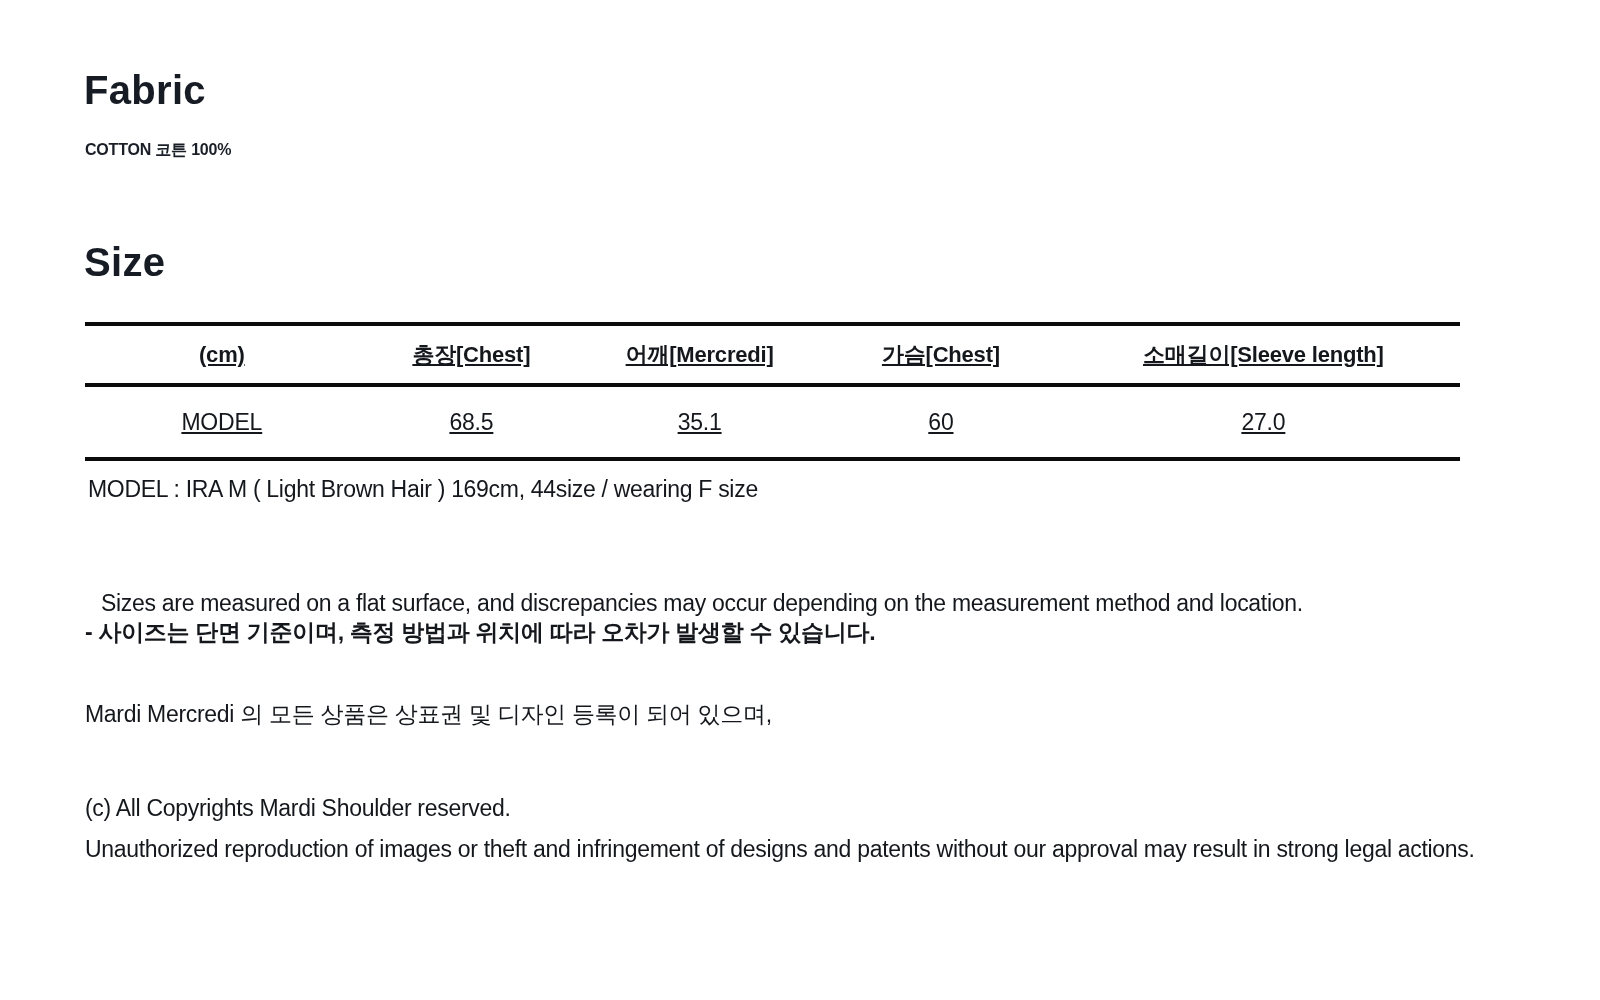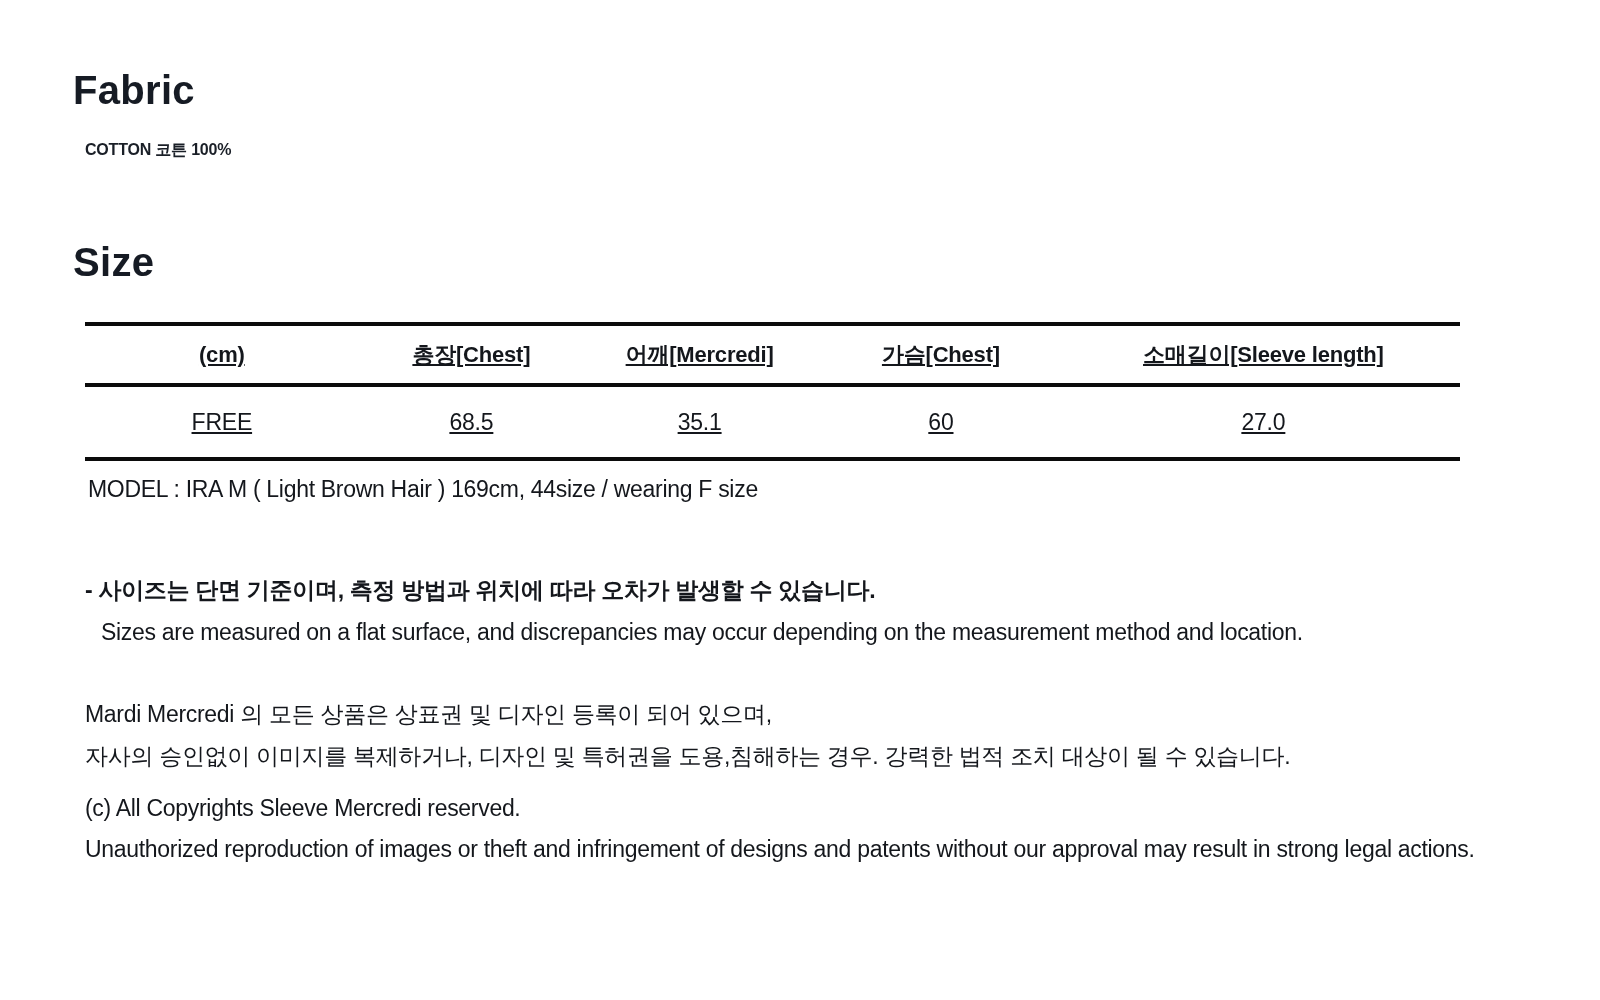--- a/index.html
+++ b/index.html
@@ -16,21 +16,21 @@
     overflow: hidden;
   }
   .page {
     position: relative;
     width: 1600px;
     height: 1000px;
     background: var(--bg);
   }
   .section-heading {
     position: absolute;
-    left: 73px;
+    left: 84px;
     font-size: 40px;
     font-weight: 700;
     letter-spacing: 0.3px;
     color: #161b24;
   }
   .fabric-heading { top: 68px; }
   .fabric-content {
     position: absolute;
     left: 85px;
     top: 140px;
@@ -117,39 +117,38 @@
       <tr>
         <th>(cm)</th>
         <th>총장[Chest]</th>
         <th>어깨[Mercredi]</th>
         <th>가슴[Chest]</th>
         <th>소매길이[Sleeve length]</th>
       </tr>
     </thead>
     <tbody>
       <tr>
-        <td>FREE</td>
+        <td>MODEL</td>
         <td>68.5</td>
         <td>35.1</td>
         <td>60</td>
         <td>27.0</td>
       </tr>
     </tbody>
   </table>
 
   <p class="model-info">MODEL : IRA M ( Light Brown Hair ) 169cm, 44size / wearing F size</p>
 
   <div class="size-note">
+    <p class="note-line en">Sizes are measured on a flat surface, and discrepancies may occur depending on the measurement method and location.</p>
     <p class="note-line ko">- 사이즈는 단면 기준이며, 측정 방법과 위치에 따라 오차가 발생할 수 있습니다.</p>
-    <p class="note-line en">Sizes are measured on a flat surface, and discrepancies may occur depending on the measurement method and location.</p>
   </div>
 
   <div class="trademark-note">
     <p class="note-line line1">Mardi Mercredi 의 모든 상품은 상표권 및 디자인 등록이 되어 있으며,</p>
-    <p class="note-line line2">자사의 승인없이 이미지를 복제하거나, 디자인 및 특허권을 도용,침해하는 경우. 강력한 법적 조치 대상이 될 수 있습니다.</p>
   </div>
 
   <div class="copyright-note">
-    <p class="note-line line1">(c) All Copyrights Sleeve Mercredi reserved.</p>
+    <p class="note-line line1">(c) All Copyrights Mardi Shoulder reserved.</p>
     <p class="note-line line2">Unauthorized reproduction of images or theft and infringement of designs and patents without our approval may result in strong legal actions.</p>
   </div>
 
 </div>
 
 </body></html>

